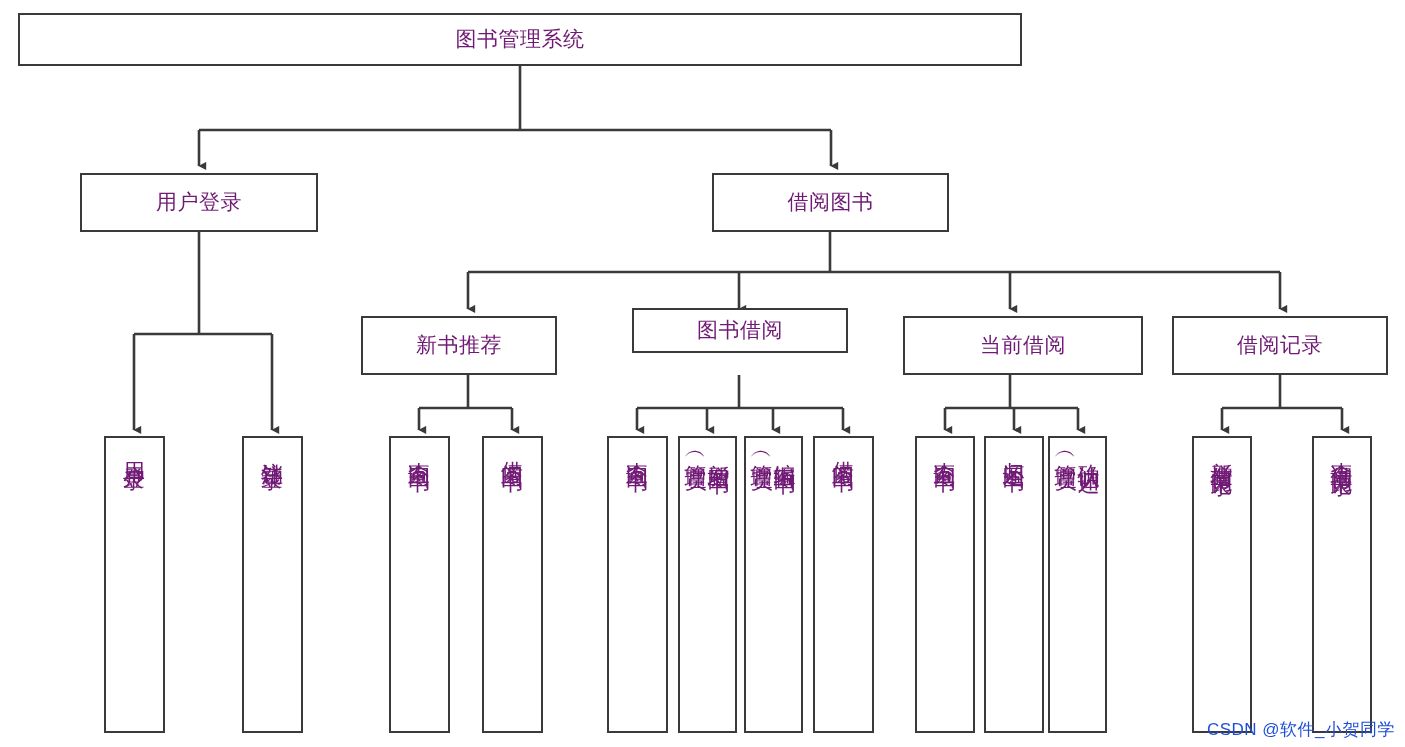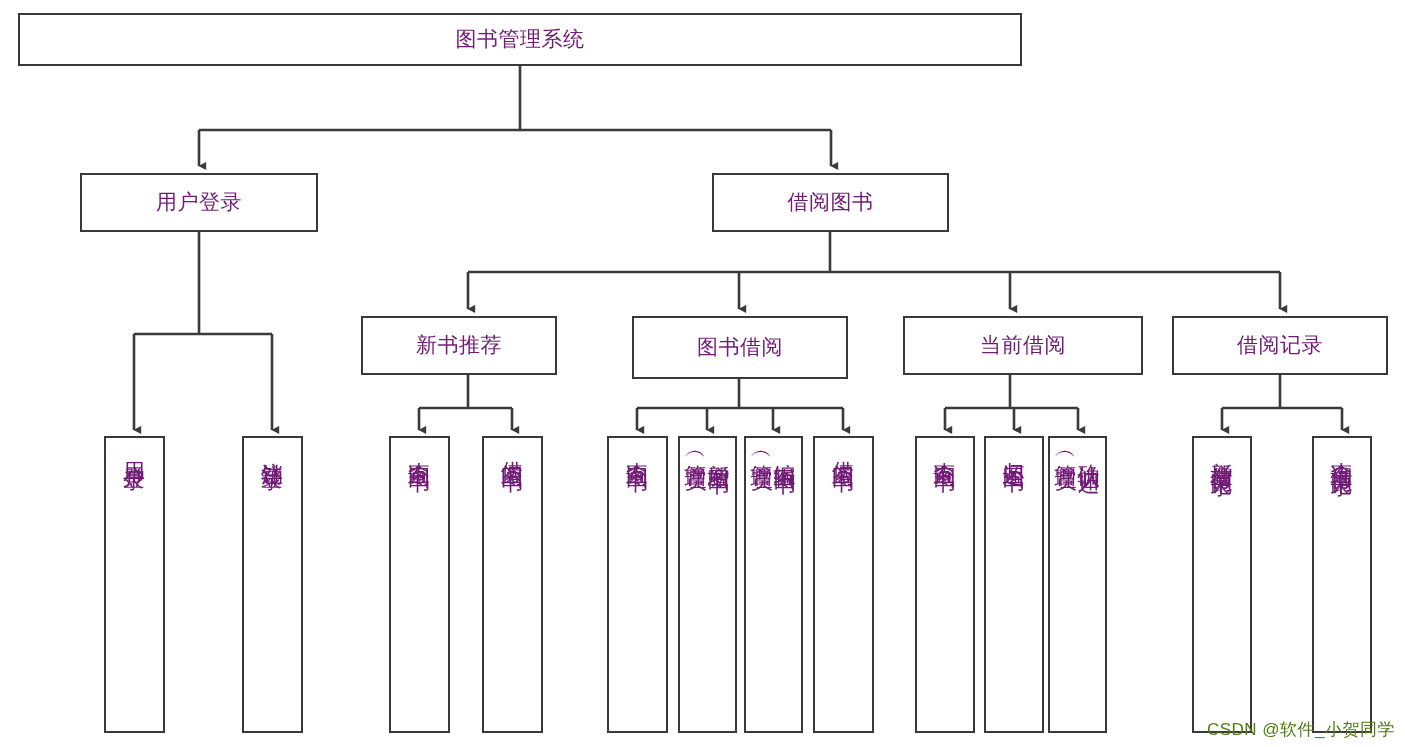--- a/index.html
+++ b/index.html
@@ -60,21 +60,21 @@
     line-height: 1.05;
     letter-spacing: 3px;
     white-space: pre-line;
     margin: 0 auto;
   }
   .watermark {
     position: absolute;
     right: 10px;
     bottom: 6px;
     font-size: 17px;
-    color: #4d7c0f;
+    color: #1d4ed8;
     white-space: nowrap;
     z-index: 5;
     letter-spacing: 0.5px;
   }
 </style>
 </head>
 <body>
 
 <div id="diagram-root">
 
@@ -137,21 +137,21 @@
   </div>
 
   <div class="node horizontal" style="left:712px; top:173px; width:237px; height:59px;">
     <span class="node-label">借阅图书</span>
   </div>
 
   <div class="node horizontal" style="left:361px; top:316px; width:196px; height:59px;">
     <span class="node-label">新书推荐</span>
   </div>
 
-  <div class="node horizontal" style="left:632px; top:316px; width:216px; height:63px;">
+  <div class="node horizontal" style="left:632px; top:308px; width:216px; height:45px;">
     <span class="node-label">图书借阅</span>
   </div>
 
   <div class="node horizontal" style="left:903px; top:316px; width:240px; height:59px;">
     <span class="node-label">当前借阅</span>
   </div>
 
   <div class="node horizontal" style="left:1172px; top:316px; width:216px; height:59px;">
     <span class="node-label">借阅记录</span>
   </div>

